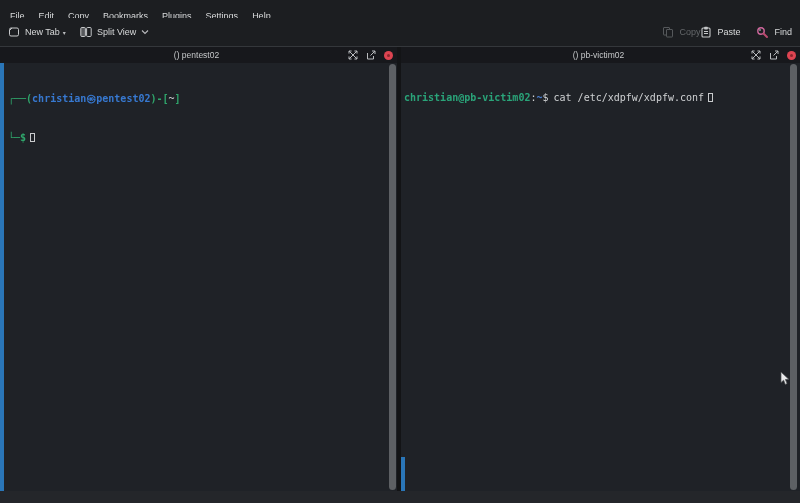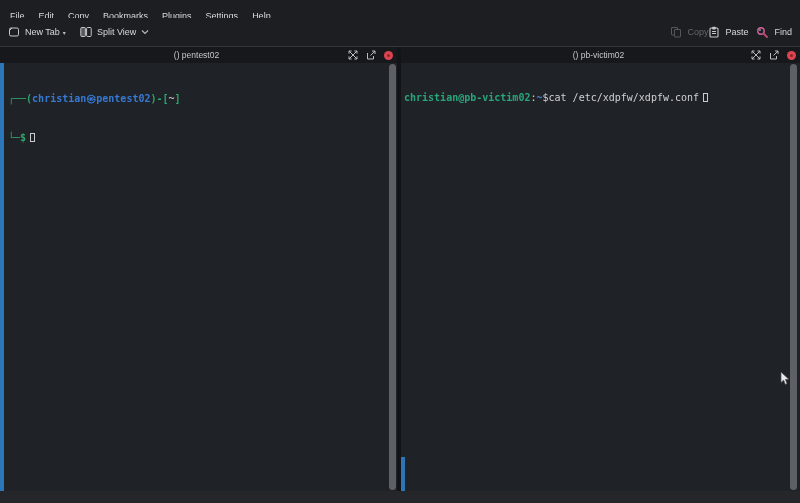--- a/index.html
+++ b/index.html
@@ -108,21 +108,21 @@
     <div class="toolbar-right">
       <div class="tbtn disabled" style="margin-right:0">
         <span>
           <svg width="12" height="12" viewBox="0 0 12 12">
             <rect x="1.5" y="1.5" width="6" height="7.5" rx="0.5" fill="none" stroke="#55585b" stroke-width="1"></rect>
             <rect x="4.5" y="3.5" width="6" height="7.5" rx="0.5" fill="#1c1e21" stroke="#55585b" stroke-width="1"></rect>
           </svg>
         </span>
         <span>Copy</span>
       </div>
-      <div class="tbtn" style="margin-right:8px">
+      <div class="tbtn" style="margin-right:16px">
         <span>
           <svg width="12" height="12" viewBox="0 0 12 12">
             <rect x="2" y="2" width="8" height="9" rx="1" fill="none" stroke="#c6c8ca" stroke-width="1.1"></rect>
             <rect x="4.2" y="0.8" width="3.6" height="2.6" rx="0.6" fill="#c6c8ca"></rect>
             <rect x="4" y="5" width="4" height="1" fill="#c6c8ca"></rect>
             <rect x="4" y="7" width="4" height="1" fill="#c6c8ca"></rect>
           </svg>
         </span>
         <span>Paste</span>
       </div>
@@ -188,21 +188,21 @@
             <svg width="10" height="10" viewBox="0 0 10 10">
               <path d="M1.5 3 L1.5 9 L7.5 9 L7.5 6" fill="none" stroke="#b9bbbe" stroke-width="1"></path>
               <path d="M4.5 5.5 L9 1 M9 1 L6 1 M9 1 L9 4" fill="none" stroke="#b9bbbe" stroke-width="1"></path>
             </svg>
           </span>
           <span class="close-dot"></span>
         </span>
       </div>
       <div class="pane-body">
         <div class="content">
-          <div><span class="tg">christian@pb-victim02</span><span class="fg">:</span><span class="pb">~</span><span class="fg">$</span><span class="fg" style="">cat /etc/xdpfw/xdpfw.conf</span><span class="cursor-hollow"></span></div>
+          <div><span class="tg">christian@pb-victim02</span><span class="fg">:</span><span class="pb">~</span><span class="fg">$</span><span class="fg" style="margin-left:5px">cat /etc/xdpfw/xdpfw.conf</span><span class="cursor-hollow"></span></div>
         </div>
         <div class="focus-line partial"></div>
         <div class="vscroll-thumb"></div>
       </div>
     </div>
   </div>
 
   <div class="bottom-strip"></div>
 
   <div class="mouse-pointer">

